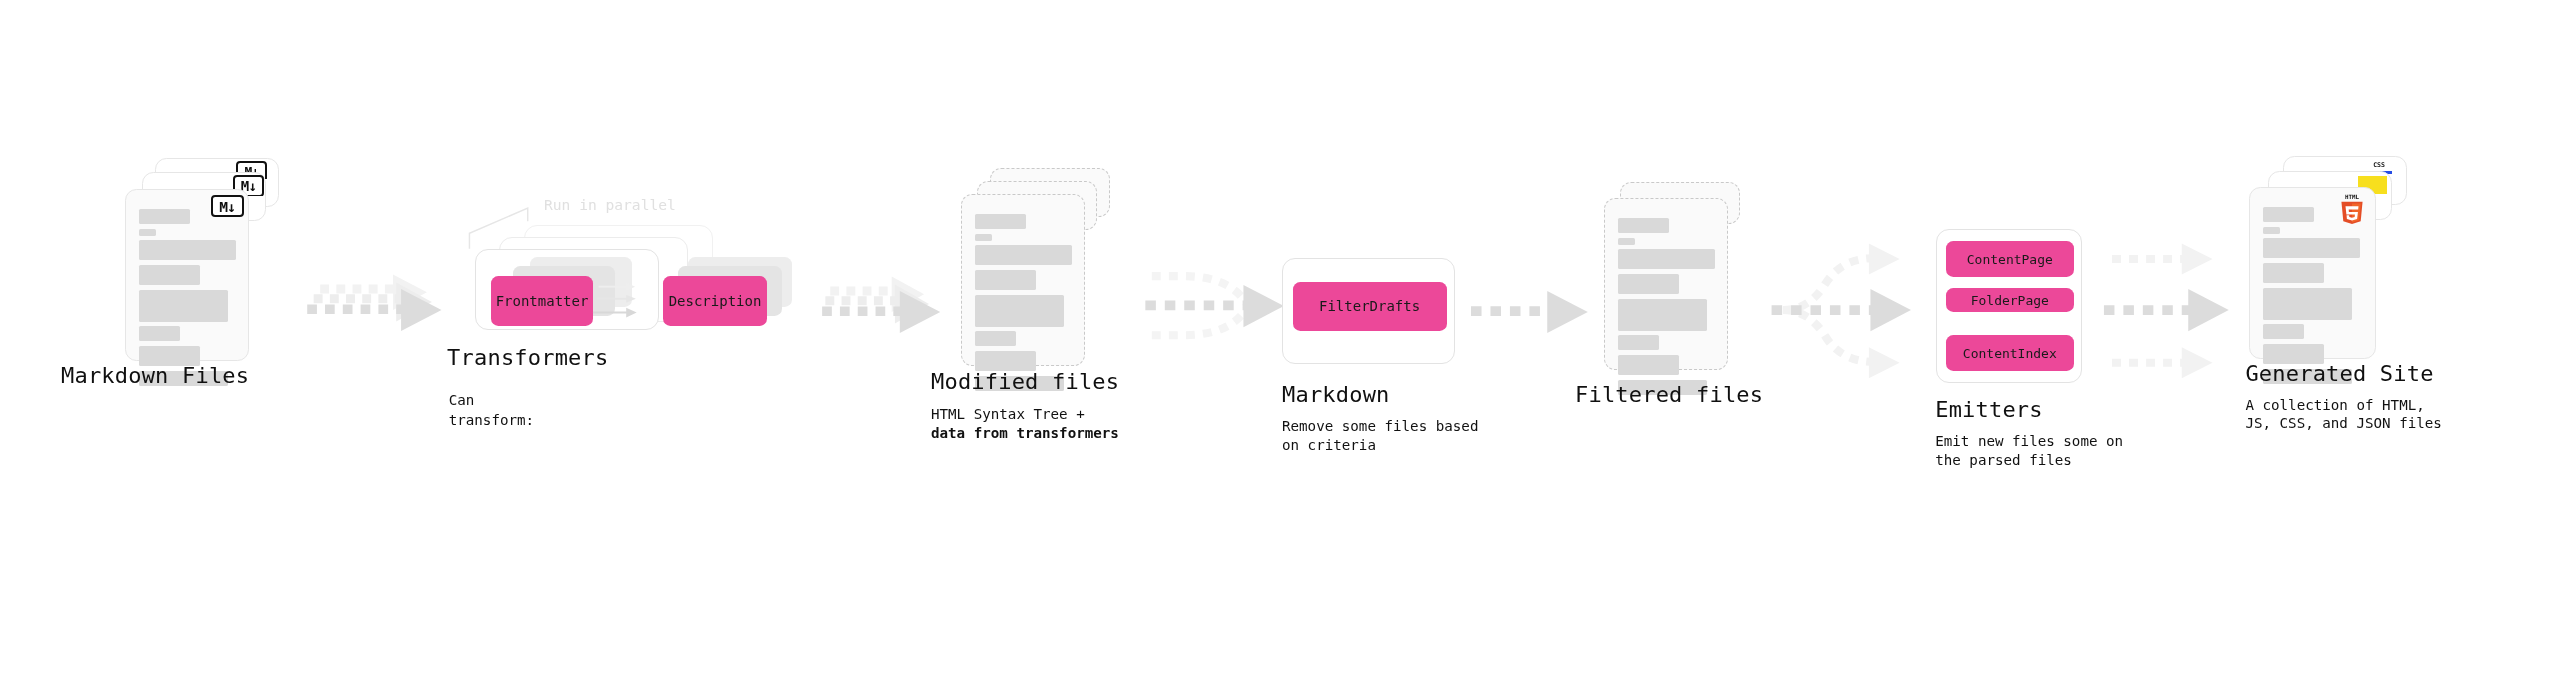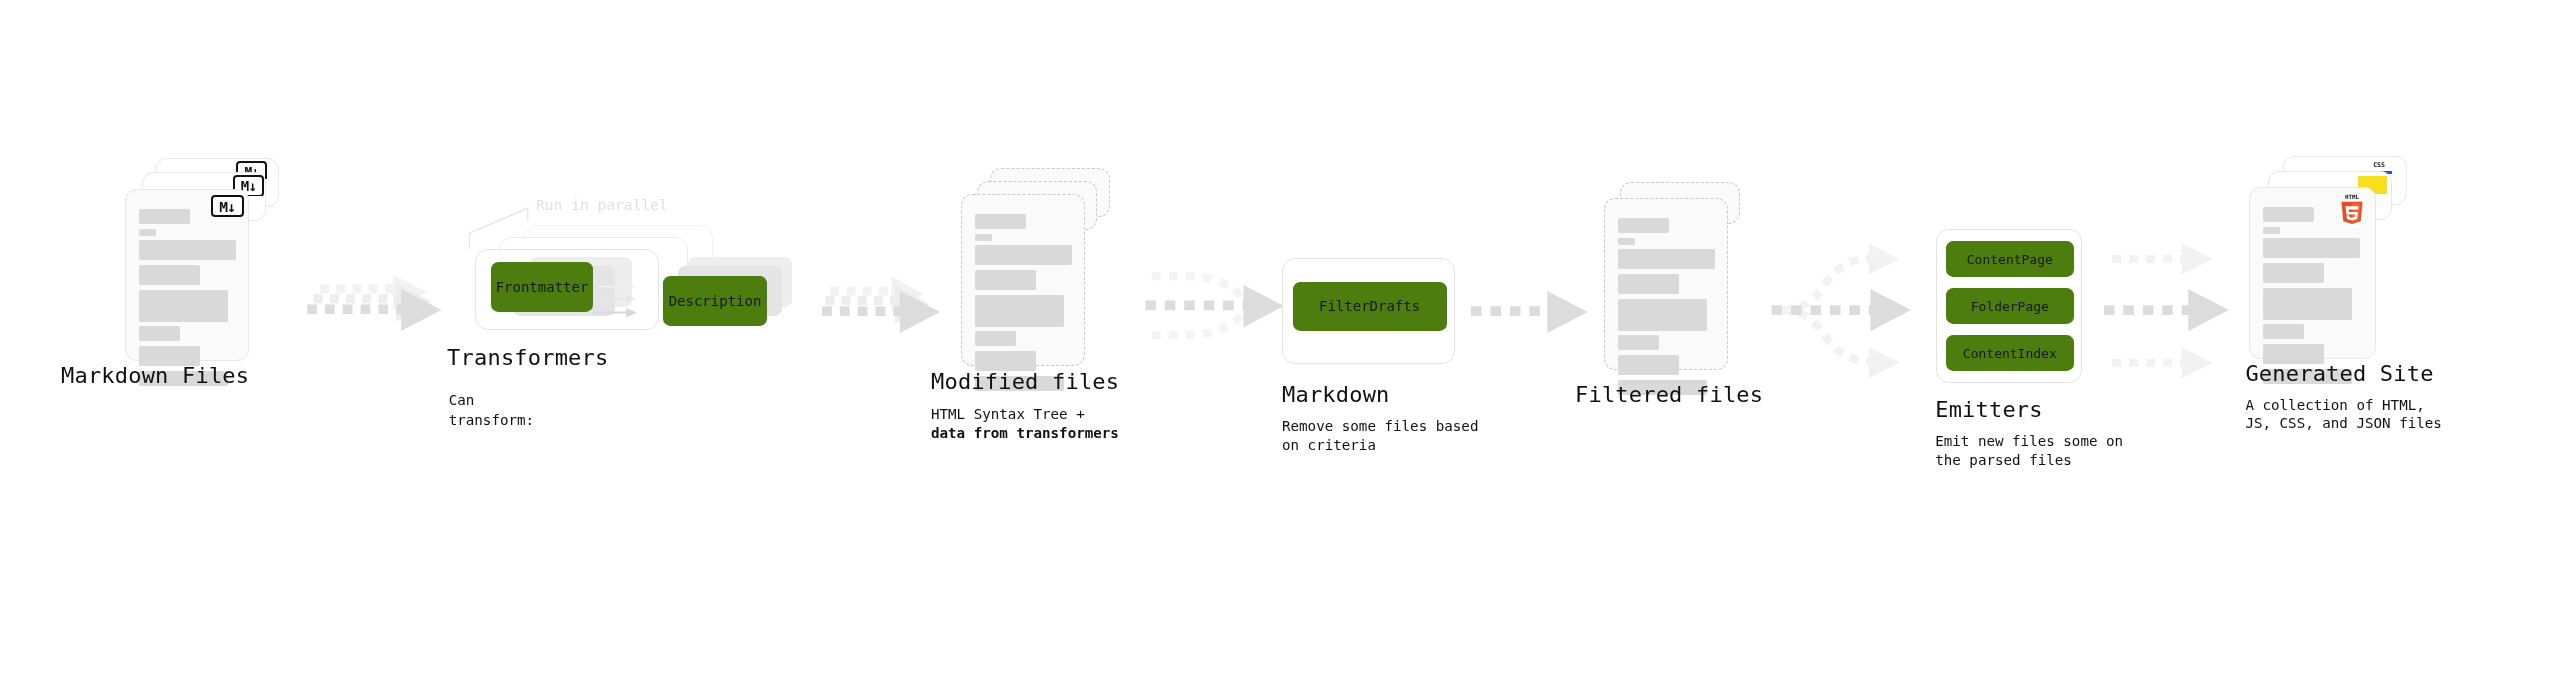--- a/index.html
+++ b/index.html
@@ -52,21 +52,21 @@
   
   .gbox{
     position:absolute;
     border:1.3px solid #e3e3e3;
     border-radius:13px;
     background:#ffffff;
     box-sizing:border-box;
   }
   .chip{
     position:absolute;
-    background:#4d7c0f;
+    background:#ec4899;
     border-radius:7.3px;
     display:flex;align-items:center;justify-content:center;
     color:#1a1a1a;
     box-sizing:border-box;
     white-space:nowrap;
   }
   .chip.l2{background:#e4e4e4;}
   .chip.l3{background:#ededed;}
 
   
@@ -82,20 +82,21 @@
     color:#111111;
     font-size:14.2px;
     line-height:19.5px;
     white-space:pre;
   }
   .paralabel{
     position:absolute;
     color:#e0e0e0;
     font-size:14.6px;
     white-space:nowrap;
+    margin-left:8px;
   }
   .bullets{position:absolute;font-size:14.2px;line-height:19.5px;color:#111;}
   .bullets .bhead{margin:0 0 0.8px 0;}
   .bullets ul{list-style:none;margin:0;padding:0 0 0 11.4px;}
   .bullets li{white-space:pre;}
   .bullets li:before{content:"\2022";margin-right:7.3px;}
 
   svg{position:absolute;overflow:visible;}
 </style>
 </head>
@@ -149,21 +150,21 @@
       <path d="M 21 70 L 21 51 L 93 20 L 93 36" stroke="#e6e6e6" stroke-width="1.8" fill="none"></path>
     </svg>
     <div class="paralabel" style="left:84px;top:4.1px;">Run in parallel</div>
 
     <div class="gbox" style="left:72px;top:32.5px;width:189px;height:85px;border-color:#f1f1f1;"></div>
     <div class="gbox" style="left:47px;top:45px;width:189px;height:85px;border-color:#ececec;"></div>
     <div class="gbox" style="left:23px;top:57px;width:184px;height:81px;border-color:#e3e3e3;"></div>
 
     <div class="chip l3" style="left:78px;top:65px;width:102px;height:50px;font-size:14px;"></div>
     <div class="chip l2" style="left:61px;top:74px;width:102px;height:50px;font-size:14px;"></div>
-    <div class="chip" style="left:39px;top:70px;width:102px;height:50px;font-size:14px;">Frontmatter</div>
+    <div class="chip" style="left:39px;top:84px;width:102px;height:50px;font-size:14px;">Frontmatter</div>
 
     <div class="chip l3" style="left:236px;top:65px;width:104px;height:50px;font-size:14px;"></div>
     <div class="chip l2" style="left:226px;top:74px;width:104px;height:50px;font-size:14px;"></div>
     <div class="chip" style="left:211px;top:84px;width:104px;height:50px;font-size:14px;">Description</div>
 
     <svg style="left:145px;top:88px;width:81px;height:57px;" viewBox="0 0 100 70" width="81" height="57">
       <g fill="none">
         <line x1="2" y1="8" x2="38" y2="8" stroke="#eeeeee" stroke-width="2.4"></line>
         <polygon points="36,3 47,8 36,13" fill="#eeeeee"></polygon>
         <line x1="0" y1="23" x2="38" y2="23" stroke="#e6e6e6" stroke-width="2.4"></line>
@@ -261,21 +262,21 @@
       <path d="M 8 100 Q 40 100 60 132 Q 80 164 120 164" stroke="#f2f2f2" stroke-width="10" stroke-dasharray="11 10"></path>
       <polygon points="114,146 152,165 114,184" fill="#f2f2f2"></polygon>
       <line x1="-6" y1="100" x2="122" y2="100" stroke="#dcdcdc" stroke-width="12" stroke-dasharray="13 11"></line>
       <polygon points="116,74 166,100 116,126" fill="#dcdcdc"></polygon>
     </g>
   </svg>
 
   <div class="node" style="left:1936px;top:229px;">
     <div class="gbox" style="left:0px;top:0px;width:146px;height:154px;"></div>
     <div class="chip" style="left:9.8px;top:12.2px;width:128px;height:36px;font-size:13px;">ContentPage</div>
-    <div class="chip" style="left:9.8px;top:59px;width:128px;height:36px;font-size:13px;">FolderPage</div>
+    <div class="chip" style="left:9.8px;top:59px;width:128px;height:24px;font-size:13px;">FolderPage</div>
     <div class="chip" style="left:9.8px;top:106px;width:128px;height:36px;font-size:13px;">ContentIndex</div>
     <div class="title" style="left:-0.8px;top:168px;">Emitters</div>
     <div class="sub" style="left:-0.8px;top:203px;">Emit new files some on</div>
     <div class="sub" style="left:-0.8px;top:222px;">the parsed files</div>
   </div>
 
   <svg style="left:2097px;top:229px;width:163px;height:154px;" viewBox="0 0 200 190" width="163" height="154">
     <g fill="none">
       <line x1="18" y1="37" x2="110" y2="37" stroke="#f2f2f2" stroke-width="10" stroke-dasharray="11 10"></line>
       <polygon points="104,18 142,37 104,56" fill="#f2f2f2"></polygon>

